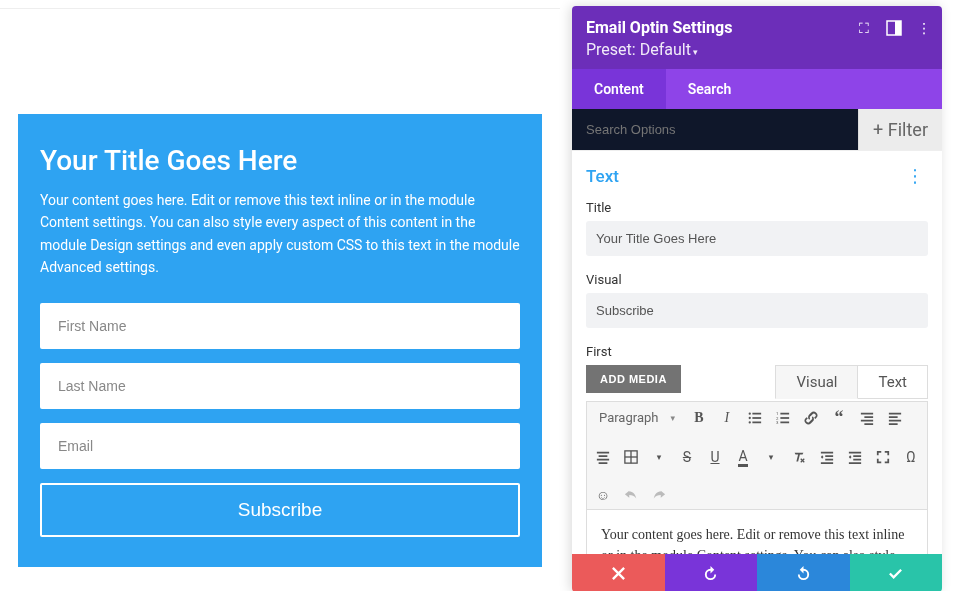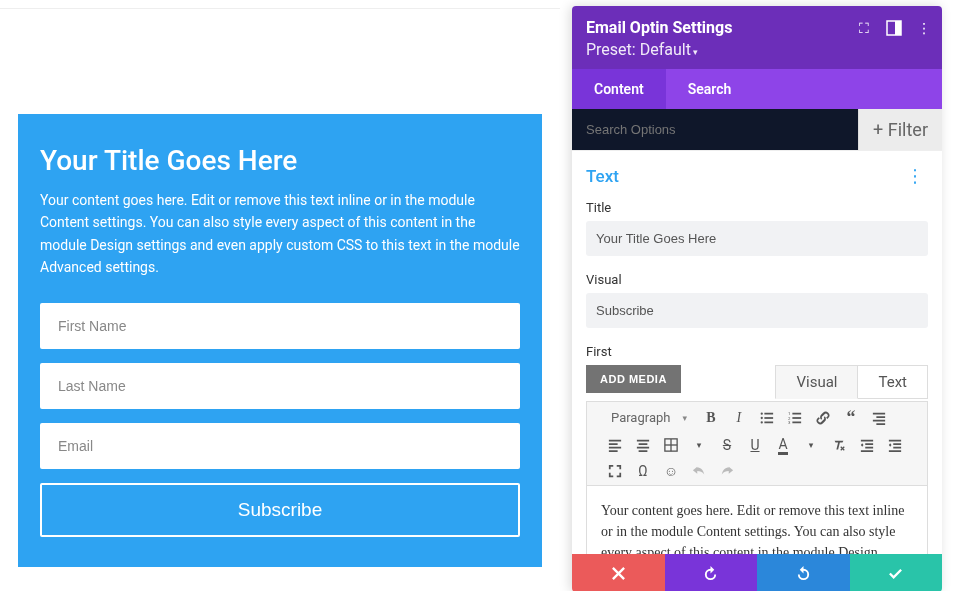--- a/index.html
+++ b/index.html
@@ -38,21 +38,21 @@
 
 .field-label { font-size: 13px; color: #333; font-weight: 400; margin-bottom: 6px; }
 .field-input { width: 100%; background: #f1f2f4; border: none; padding: 10px; font-size: 13px; color: #555; margin-bottom: 16px; border-radius: 3px; }
 
 .add-media { background: #737373; color: #fff; border: none; padding: 8px 14px; font-size: 11px; font-weight: 700; letter-spacing: 0.5px; cursor: pointer; margin-bottom: 0; }
 .editor-tabs { float: right; display: flex; }
 .editor-tab { padding: 7px 20px; font-size: 15px; color: #555; border: 1px solid #ddd; cursor: pointer; background: #fff; }
 .editor-tab.active { background: #f6f6f6; border-bottom-color: #f6f6f6; }
 .editor-tab + .editor-tab { border-left: none; }
 
-.toolbar { border: 1px solid #ddd; background: #f6f6f6; padding: 6px 20px; margin-top: 8px; clear: both; display: flex; flex-wrap: wrap; gap: 10px 12px; align-items: center; }
+.toolbar { border: 1px solid #ddd; background: #f6f6f6; padding: 6px 8px; margin-top: 8px; clear: both; display: flex; flex-wrap: wrap; gap: 22px 12px; align-items: center; }
 .tb-dropdown { display: flex; align-items: center; font-size: 13px; color: #666; cursor: pointer; padding: 2px 4px; }
 .tb-dropdown::after { content: "▾"; font-size: 9px; margin-left: 12px; color: #888; }
 .tb-icon { width: 16px; height: 16px; display: flex; align-items: center; justify-content: center; color: #555; cursor: pointer; font-size: 14px; }
 .tb-icon svg { width: 14px; height: 14px; fill: #555; }
 .tb-icon.disabled { color: #bbb; }
 .tb-icon.disabled svg { fill: #bbb; }
 
 .editor-content { border: 1px solid #ddd; border-top: none; padding: 14px; font-family: Georgia, serif; font-size: 14px; color: #333; line-height: 1.5; min-height: 90px; }
 
 .panel-footer { display: flex; height: 38px; }

